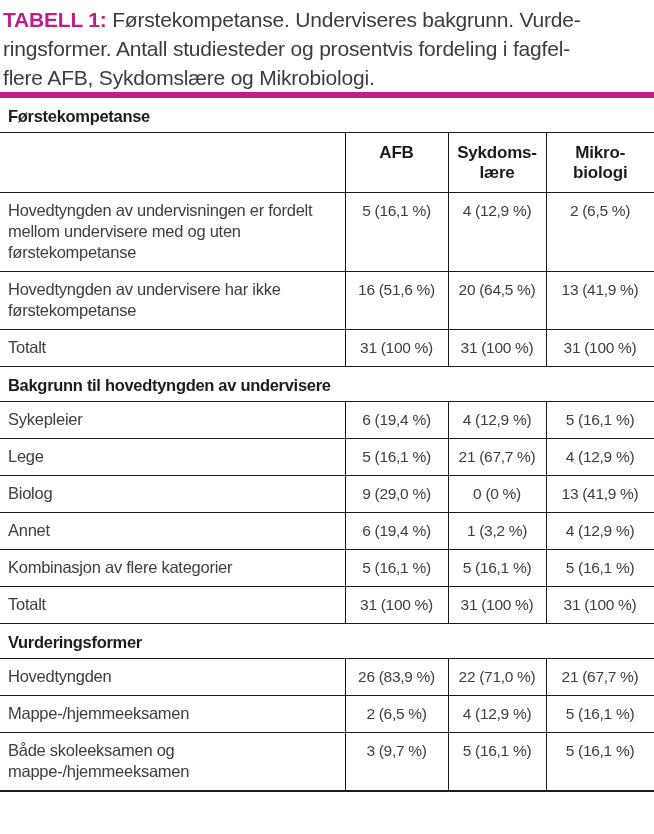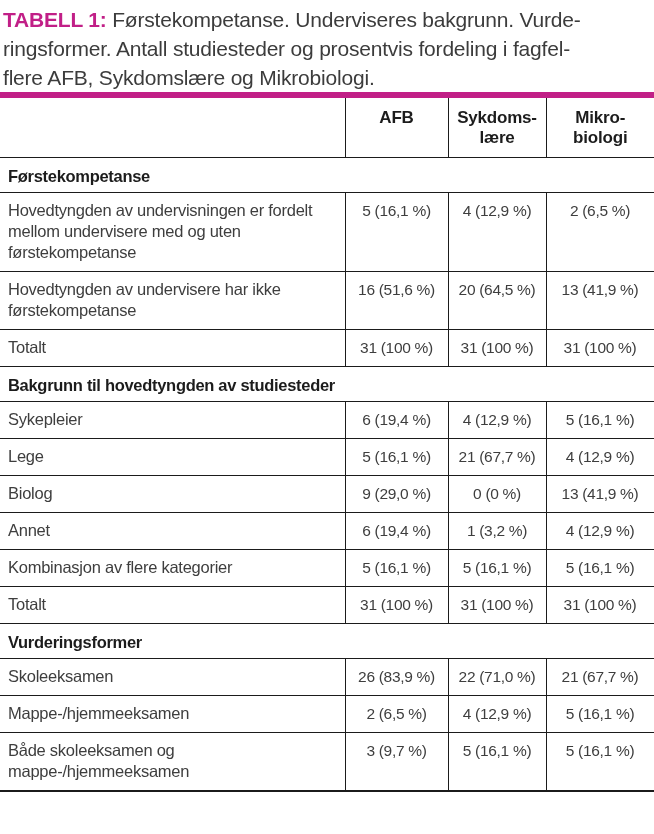--- a/index.html
+++ b/index.html
@@ -96,52 +96,52 @@
   <table class="stats">
     <colgroup>
       <col class="c-label">
         <col class="c-afb">
         <col class="c-syk">
         <col class="c-mik">
     </colgroup>
 
     <tbody>
         <tr>
+      <td class="section" colspan="4">Førstekompetanse</td>
+    </tr>
+
+    <tr>
       <th class="corner"></th>
       <th class="val-head">AFB</th>
       <th class="val-head">Sykdoms-
 lære</th>
       <th class="val-head last">Mikro-
 biologi</th>
     </tr>
-
-    <tr>
-      <td class="section" colspan="4">Førstekompetanse</td>
-    </tr>
     <tr>
       <td class="lbl">Hovedtyngden av undervisningen er fordelt mellom undervisere med og uten førstekompetanse</td>
       <td class="val">5 (16,1 %)</td>
       <td class="val">4 (12,9 %)</td>
       <td class="val last">2 (6,5 %)</td>
     </tr>
     <tr>
       <td class="lbl">Hovedtyngden av undervisere har ikke førstekompetanse</td>
       <td class="val">16 (51,6 %)</td>
       <td class="val">20 (64,5 %)</td>
       <td class="val last">13 (41,9 %)</td>
     </tr>
     <tr>
       <td class="lbl">Totalt</td>
       <td class="val">31 (100 %)</td>
       <td class="val">31 (100 %)</td>
       <td class="val last">31 (100 %)</td>
     </tr>
 
     <tr>
-      <td class="section" colspan="4">Bakgrunn til hovedtyngden av studiesteder</td>
+      <td class="section" colspan="4">Bakgrunn til hovedtyngden av undervisere</td>
     </tr>
     <tr>
       <td class="lbl">Sykepleier</td>
       <td class="val">6 (19,4 %)</td>
       <td class="val">4 (12,9 %)</td>
       <td class="val last">5 (16,1 %)</td>
     </tr>
     <tr>
       <td class="lbl">Lege</td>
       <td class="val">5 (16,1 %)</td>
@@ -170,21 +170,21 @@
       <td class="lbl">Totalt</td>
       <td class="val">31 (100 %)</td>
       <td class="val">31 (100 %)</td>
       <td class="val last">31 (100 %)</td>
     </tr>
 
     <tr>
       <td class="section" colspan="4">Vurderingsformer</td>
     </tr>
     <tr>
-      <td class="lbl">Skoleeksamen</td>
+      <td class="lbl">Hovedtyngden</td>
       <td class="val">26 (83,9 %)</td>
       <td class="val">22 (71,0 %)</td>
       <td class="val last">21 (67,7 %)</td>
     </tr>
     <tr>
       <td class="lbl">Mappe-/hjemmeeksamen</td>
       <td class="val">2 (6,5 %)</td>
       <td class="val">4 (12,9 %)</td>
       <td class="val last">5 (16,1 %)</td>
     </tr>

